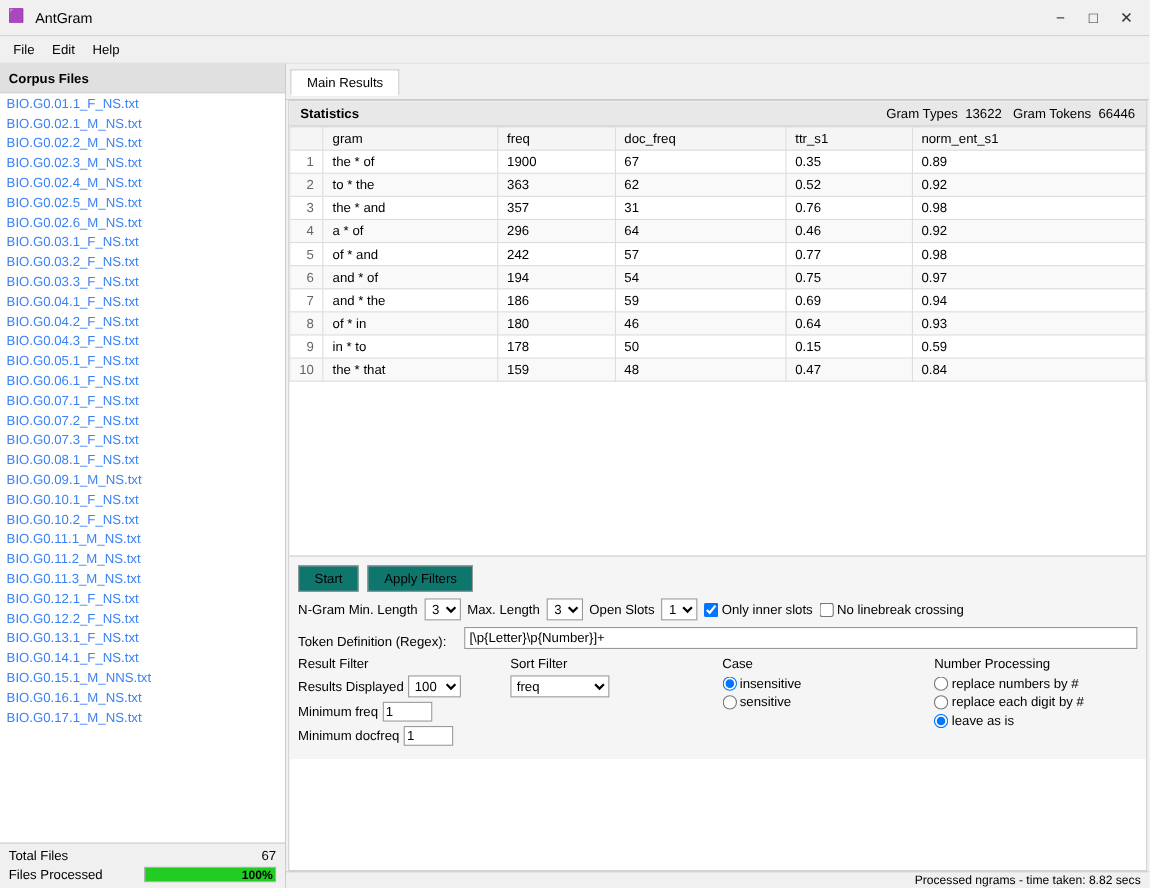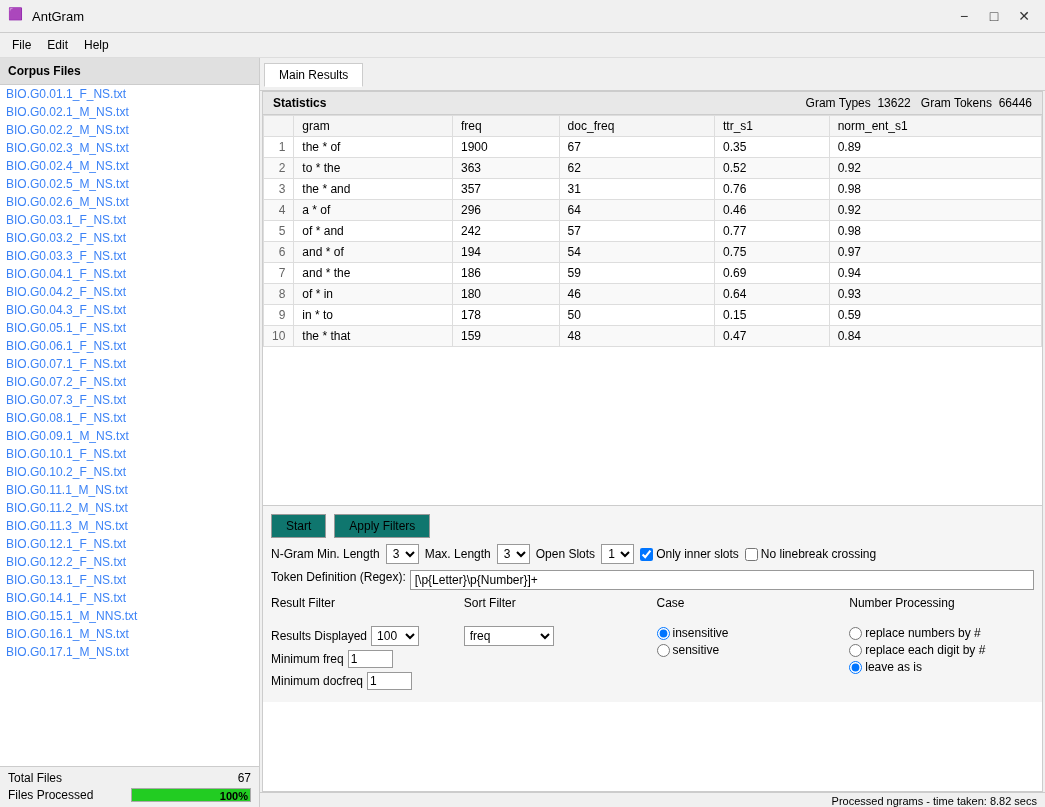--- a/index.html
+++ b/index.html
@@ -222,41 +222,41 @@
       background: white;
     }
     .checkbox-label {
       display: flex;
       align-items: center;
       gap: 3px;
       font-size: 12px;
     }
     .token-row {
       display: flex;
-      align-items: flex-start;
-      gap: 4px;
+      align-items: flex-end;
+      gap: 16px;
       margin-bottom: 6px;
     }
     .token-input {
       flex: 1;
       font-size: 12px;
       padding: 2px 4px;
       border: 1px solid #999;
       background: white;
     }
     .filters-grid {
       display: grid;
       grid-template-columns: 1fr 1fr 1fr 1fr;
       gap: 8px;
       font-size: 12px;
     }
     .filter-section { }
     .filter-section-title {
       font-size: 12px;
-      margin-bottom: 16px;
+      margin-bottom: 4px;
       font-weight: normal;
     }
     .filter-row {
       display: flex;
       align-items: center;
       gap: 4px;
       margin-bottom: 4px;
       font-size: 12px;
     }
     select.filter-select {

